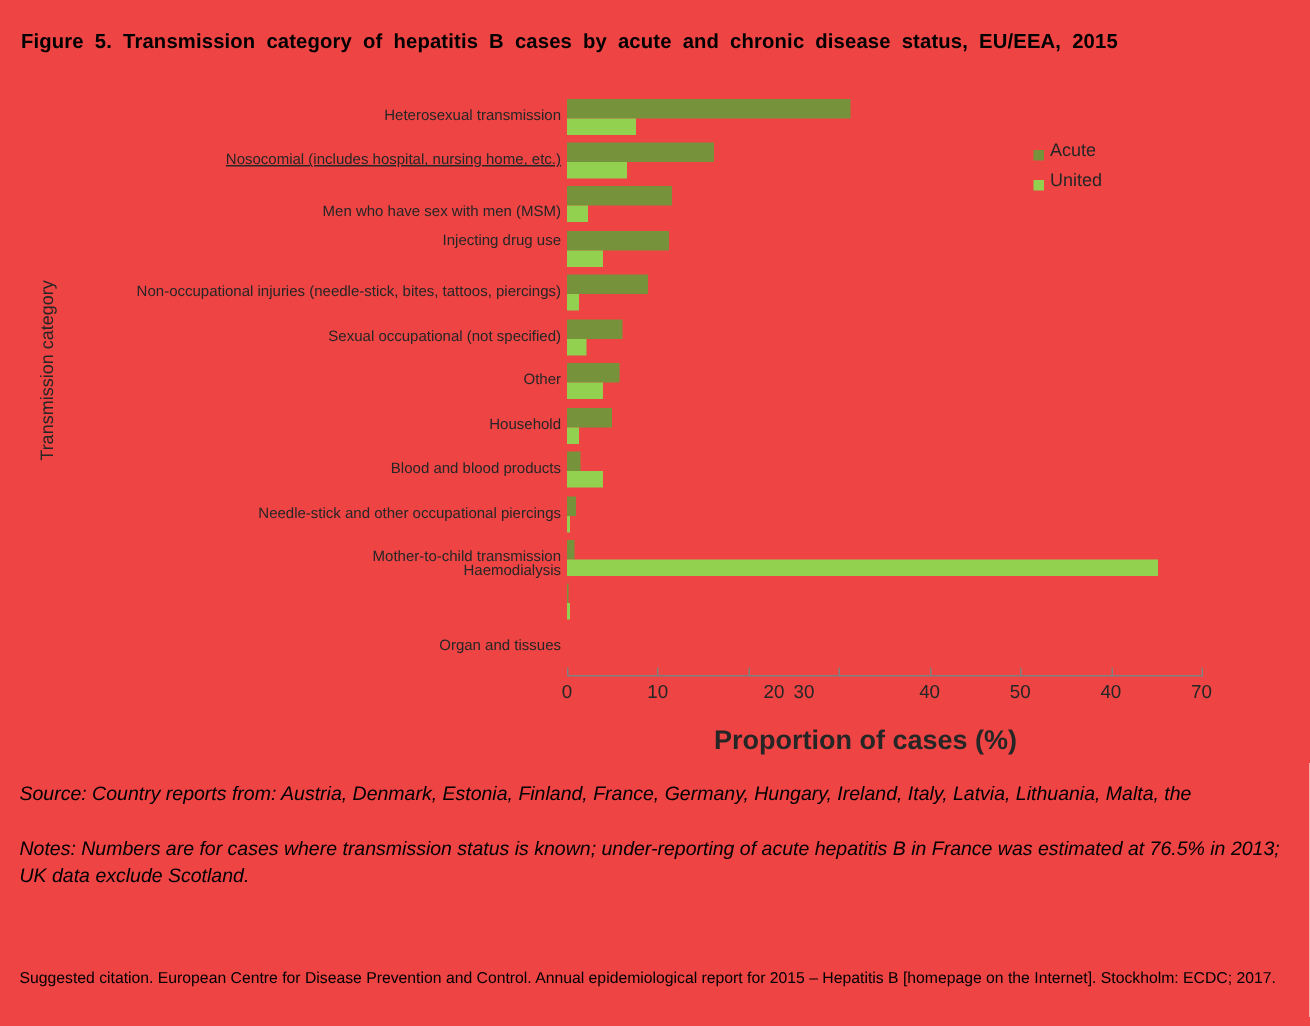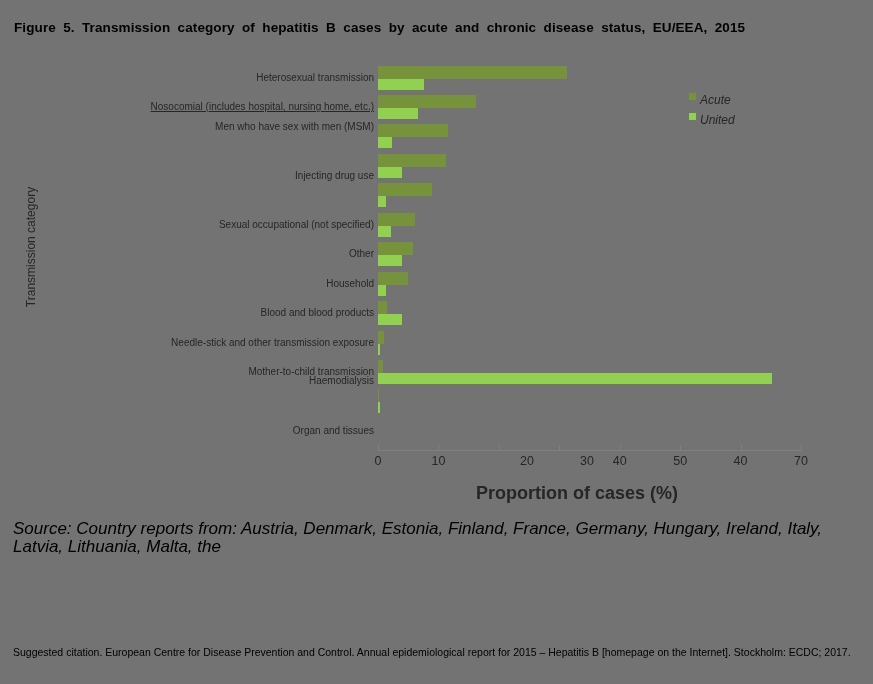--- a/index.html
+++ b/index.html
@@ -1,21 +1,21 @@
 <!DOCTYPE html>
 <html><head>
 <meta charset="utf-8">
 <style>
   * { margin: 0; padding: 0; box-sizing: border-box; }
   html, body { background: #ffffff; }
   .page {
     position: relative;
     width: 873px;
     height: 684px;
-    background: #737373;
+    background: #ef4444;
     font-family: "Liberation Sans", sans-serif;
     color: #262626;
     overflow: hidden;
   }
   .figure-title {
     position: absolute;
     left: 14px;
     top: 20px;
     font-size: 13.5px;
     font-weight: bold;
@@ -78,41 +78,40 @@
     position: absolute;
     left: 378px;
   }
   .legend {
     position: absolute;
     left: 689px;
     top: 93px;
   }
   .legend-item {
     display: flex;
-    align-items: flex-start;
+    align-items: flex-end;
     height: 14px;
     margin-bottom: 6px;
-    font-style: italic;
   }
   .legend-swatch {
     width: 7px;
     height: 7px;
     display: inline-block;
     margin-right: 4px;
     flex: 0 0 auto;
   }
   .legend-label {
     font-size: 12px;
     color: #262626;
     white-space: nowrap;
   }
   .footer-text {
     position: absolute;
     left: 13px;
-    font-size: 17px;
+    font-size: 13px;
     font-style: italic;
     color: #000000;
     line-height: 17.5px;
   }
   .citation {
     position: absolute;
     left: 13px;
     top: 646px;
     font-size: 10.5px;
     color: #000000;
@@ -142,67 +141,72 @@
       <span class="legend-label">United</span>
     </div>
   </div>
 
   <div class="x-axis-title">Proportion of cases (%)</div>
 
   <p class="footer-text" style="top: 520px;">
     <span>Source: Country reports from: Austria, Denmark, Estonia, Finland, France, Germany, Hungary, Ireland, Italy, Latvia, Lithuania, Malta, the</span><br>
   </p>
 
+  <p class="footer-text" style="top: 557px;">
+    <span>Notes: Numbers are for cases where transmission status is known; under-reporting of acute hepatitis B in France was estimated at 76.5% in 2013;</span><br>
+    <span>UK data exclude Scotland.</span>
+  </p>
 
   <p class="citation">Suggested citation. European Centre for Disease Prevention and Control. Annual epidemiological report for 2015 – Hepatitis B [homepage on the Internet]. Stockholm: ECDC; 2017.</p>
 
 <div class="cat-label" style="top: 70.5px;">Heterosexual transmission</div>
     <div class="bar" style="top: 65.5px; height: 13px; width: 189px; background: rgb(118, 147, 60);"></div>
     <div class="bar" style="top: 78.5px; height: 11px; width: 46px; background: rgb(146, 208, 80);"></div>
     <div class="cat-label" style="top: 99.95px; text-decoration: underline;">Nosocomial (includes hospital, nursing home, etc.)</div>
     <div class="bar" style="top: 94.95px; height: 13px; width: 98px; background: rgb(118, 147, 60);"></div>
     <div class="bar" style="top: 107.95px; height: 11px; width: 40px; background: rgb(146, 208, 80);"></div>
-    <div class="cat-label" style="top: 120px;">Men who have sex with men (MSM)</div>
+    <div class="cat-label" style="top: 135px;">Men who have sex with men (MSM)</div>
     <div class="bar" style="top: 124.4px; height: 13px; width: 70px; background: rgb(118, 147, 60);"></div>
     <div class="bar" style="top: 137.4px; height: 11px; width: 14px; background: rgb(146, 208, 80);"></div>
-    <div class="cat-label" style="top: 169px;">Injecting drug use</div>
+    <div class="cat-label" style="top: 154px;">Injecting drug use</div>
     <div class="bar" style="top: 153.85px; height: 13px; width: 68px; background: rgb(118, 147, 60);"></div>
     <div class="bar" style="top: 166.85px; height: 11px; width: 24px; background: rgb(146, 208, 80);"></div>
+    <div class="cat-label" style="top: 188.3px;">Non-occupational injuries (needle-stick, bites, tattoos, piercings)</div>
     <div class="bar" style="top: 183.3px; height: 13px; width: 54px; background: rgb(118, 147, 60);"></div>
     <div class="bar" style="top: 196.3px; height: 11px; width: 8px; background: rgb(146, 208, 80);"></div>
     <div class="cat-label" style="top: 217.75px;">Sexual occupational (not specified)</div>
     <div class="bar" style="top: 212.75px; height: 13px; width: 37px; background: rgb(118, 147, 60);"></div>
     <div class="bar" style="top: 225.75px; height: 11px; width: 13px; background: rgb(146, 208, 80);"></div>
     <div class="cat-label" style="top: 247.2px;">Other</div>
     <div class="bar" style="top: 242.2px; height: 13px; width: 35px; background: rgb(118, 147, 60);"></div>
     <div class="bar" style="top: 255.2px; height: 11px; width: 24px; background: rgb(146, 208, 80);"></div>
     <div class="cat-label" style="top: 276.65px;">Household</div>
     <div class="bar" style="top: 271.65px; height: 13px; width: 30px; background: rgb(118, 147, 60);"></div>
     <div class="bar" style="top: 284.65px; height: 11px; width: 8px; background: rgb(146, 208, 80);"></div>
     <div class="cat-label" style="top: 306.1px;">Blood and blood products</div>
     <div class="bar" style="top: 301.1px; height: 13px; width: 9px; background: rgb(118, 147, 60);"></div>
     <div class="bar" style="top: 314.1px; height: 11px; width: 24px; background: rgb(146, 208, 80);"></div>
-    <div class="cat-label" style="top: 335.55px;">Needle-stick and other transmission exposure</div>
+    <div class="cat-label" style="top: 335.55px;">Needle-stick and other occupational piercings</div>
     <div class="bar" style="top: 330.55px; height: 13px; width: 6px; background: rgb(118, 147, 60);"></div>
     <div class="bar" style="top: 343.55px; height: 11px; width: 2px; background: rgb(146, 208, 80);"></div>
     <div class="cat-label" style="top: 365px;">Mother-to-child transmission</div>
     <div class="bar" style="top: 360px; height: 13px; width: 5px; background: rgb(118, 147, 60);"></div>
     <div class="bar" style="top: 373px; height: 11px; width: 394px; background: rgb(146, 208, 80);"></div>
     <div class="cat-label" style="top: 374px;">Haemodialysis</div>
     <div class="bar" style="top: 389.45px; height: 13px; width: 1px; background: rgb(118, 147, 60);"></div>
     <div class="bar" style="top: 402.45px; height: 11px; width: 2px; background: rgb(146, 208, 80);"></div>
     <div class="cat-label" style="top: 423.9px;">Organ and tissues</div>
     <div class="tick" style="left: 378px;"></div>
     <div class="tick-label" style="left: 378px;">0</div>
     <div class="tick" style="left: 438.429px;"></div>
     <div class="tick-label" style="left: 438.429px;">10</div>
     <div class="tick" style="left: 498.857px;"></div>
-    <div class="tick-label" style="left: 527px;">20</div>
+    <div class="tick-label" style="left: 516px;">20</div>
     <div class="tick" style="left: 559.286px;"></div>
-    <div class="tick-label" style="left: 587px;">30</div>
+    <div class="tick-label" style="left: 536px;">30</div>
     <div class="tick" style="left: 619.714px;"></div>
     <div class="tick-label" style="left: 619.714px;">40</div>
     <div class="tick" style="left: 680.143px;"></div>
     <div class="tick-label" style="left: 680.143px;">50</div>
     <div class="tick" style="left: 740.571px;"></div>
     <div class="tick-label" style="left: 740.571px;">40</div>
     <div class="tick" style="left: 801px;"></div>
     <div class="tick-label" style="left: 801px;">70</div>
   </div>
 

